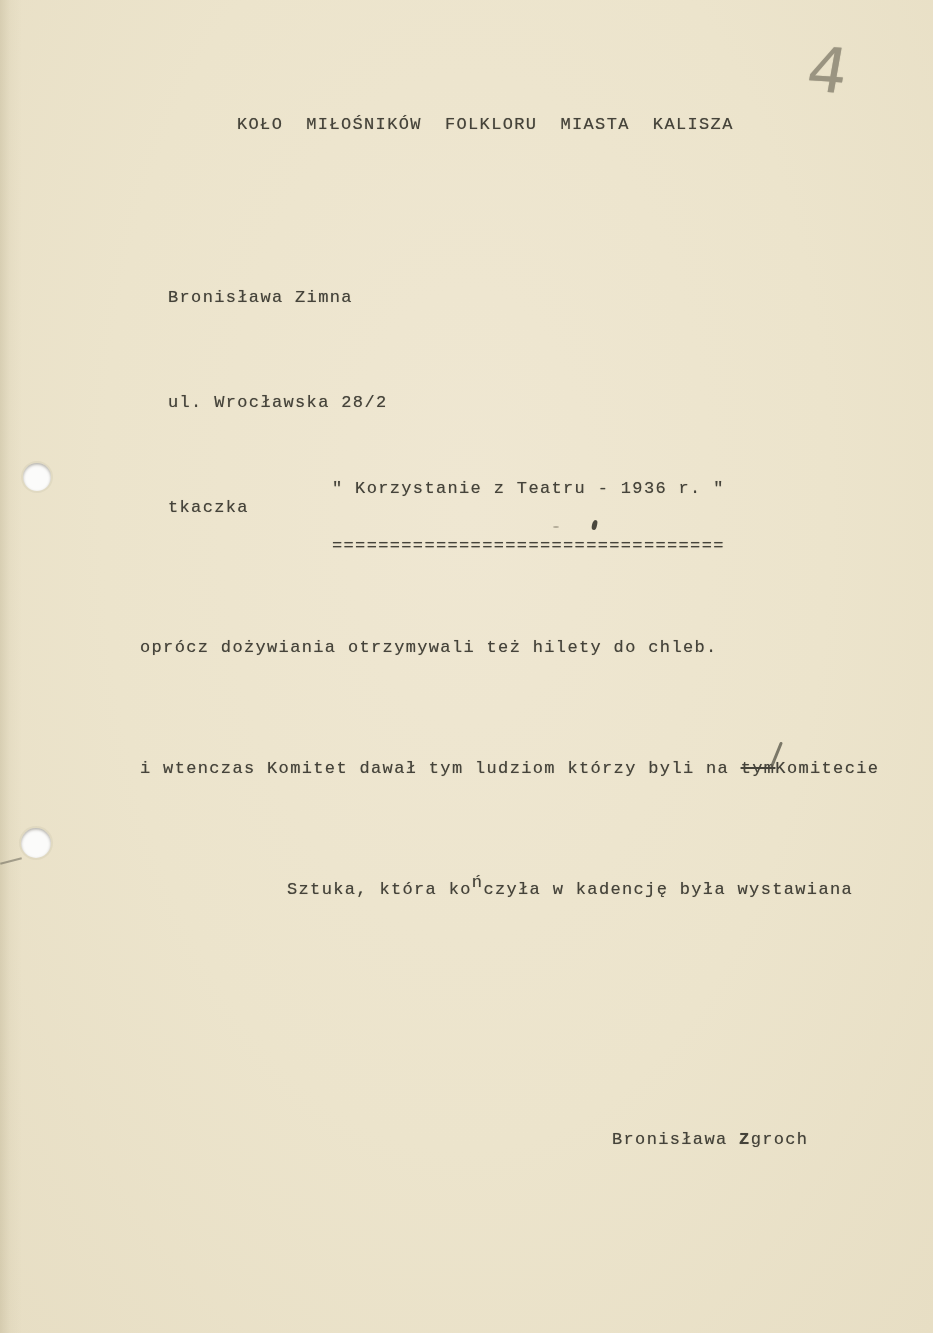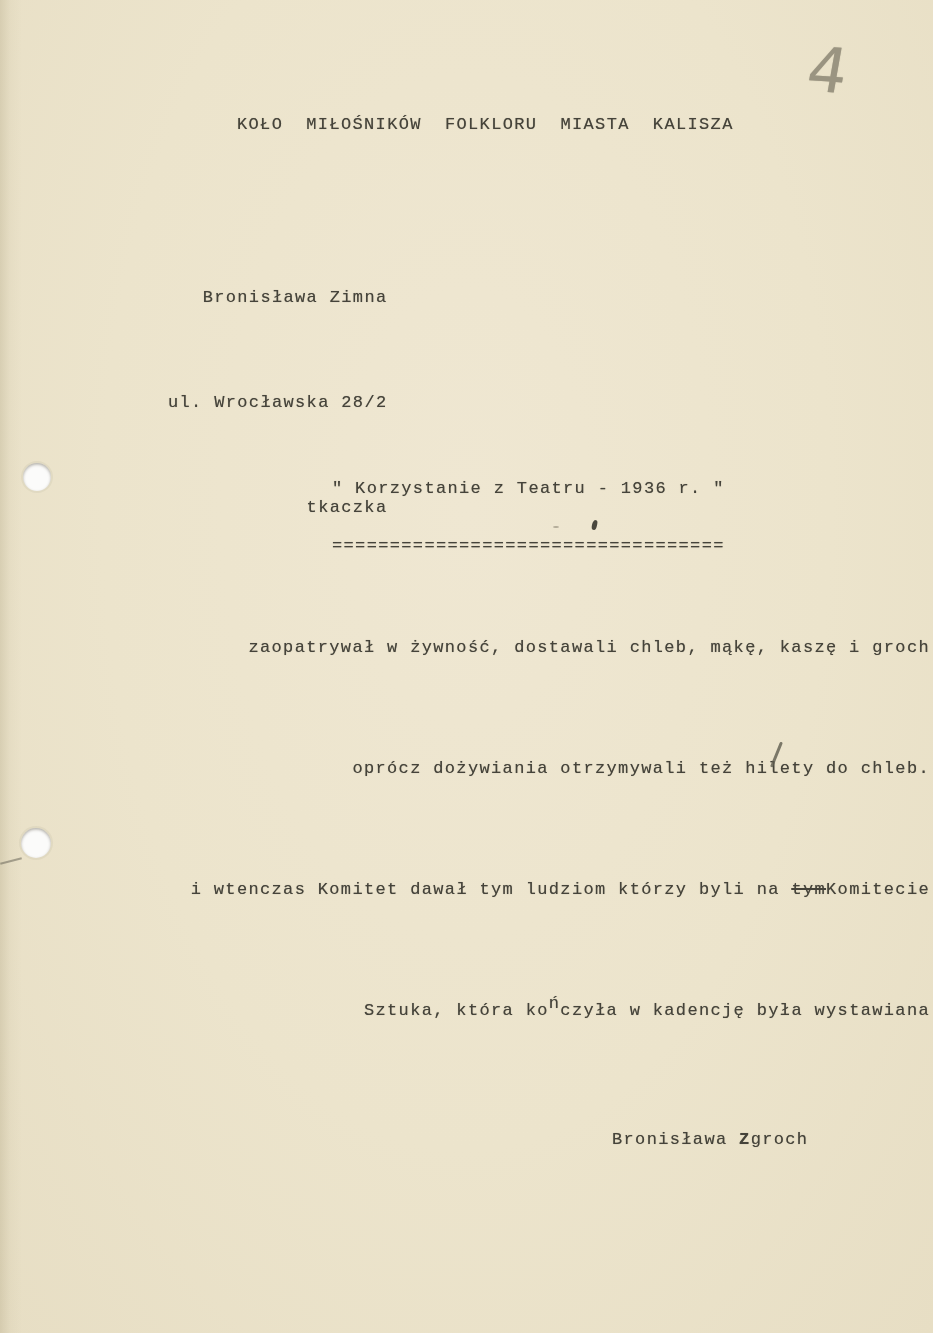--- a/index.html
+++ b/index.html
@@ -15,21 +15,20 @@
     color: #45433a;
   }
 
   .typed {
     position: absolute;
     white-space: pre;
     font-size: 17px;
     letter-spacing: 1.35px;
     color: #45433a;
     text-shadow: 0 0 0.7px rgba(62,60,50,0.55);
-    text-align: right;
   }
 
   .header-title { top: 115px; left: 237px; }
 
   .page-number {
     position: absolute;
     top: 34px; left: 808px;
     font-family: "DejaVu Sans", sans-serif;
     font-size: 62px;
     font-weight: 400;
@@ -114,21 +113,20 @@
 
   <div class="typed title-block">
     <div class="doc-title">" Korzystanie z Teatru - 1936 r. "</div>
     <div class="doc-title-underline">==================================</div>
   </div>
 
   <div class="ink-speck"></div>
   <div class="ink-speck-faint"></div>
 
   <div class="typed body-block">
-    <div class="line">zaopatrywał w żywność, dostawali chleb, mąkę, kaszę i groch</div>
     <div class="line">oprócz dożywiania otrzymywali też hilety do chleb.</div>
     <div class="line"><span>i wtenczas Komitet dawał tym ludziom którzy byli na </span><span class="struck">tym</span><span>Komitecie</span></div>
     <div class="line indent"><span>Sztuka, która ko</span><span class="raised">ń</span><span>czyła w kadencję była wystawiana</span></div>
     
     
     
     
     
     
     

